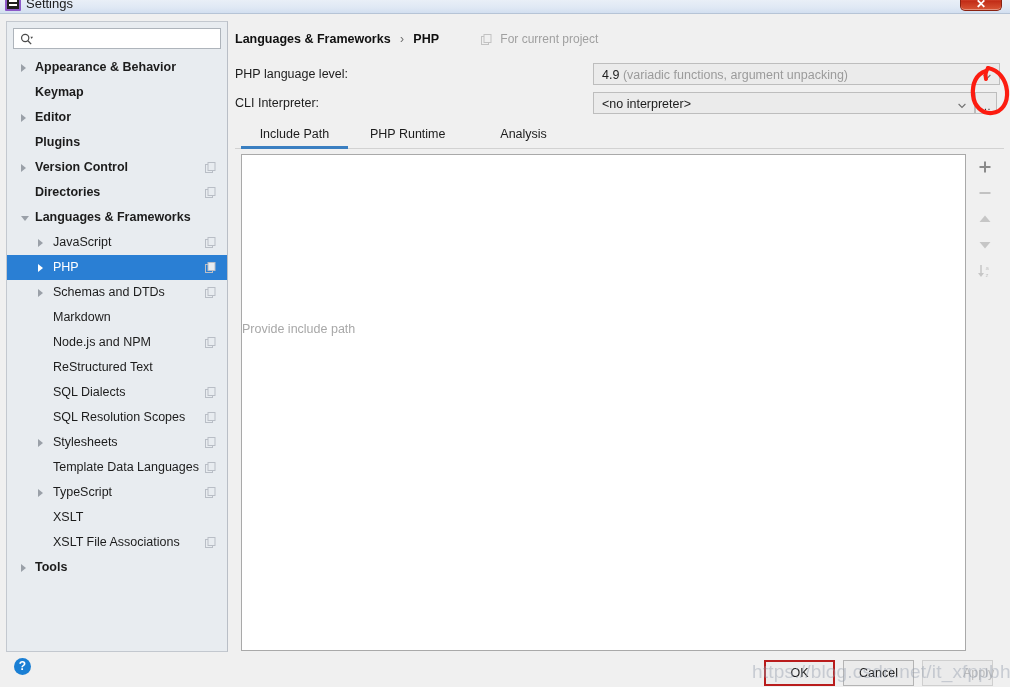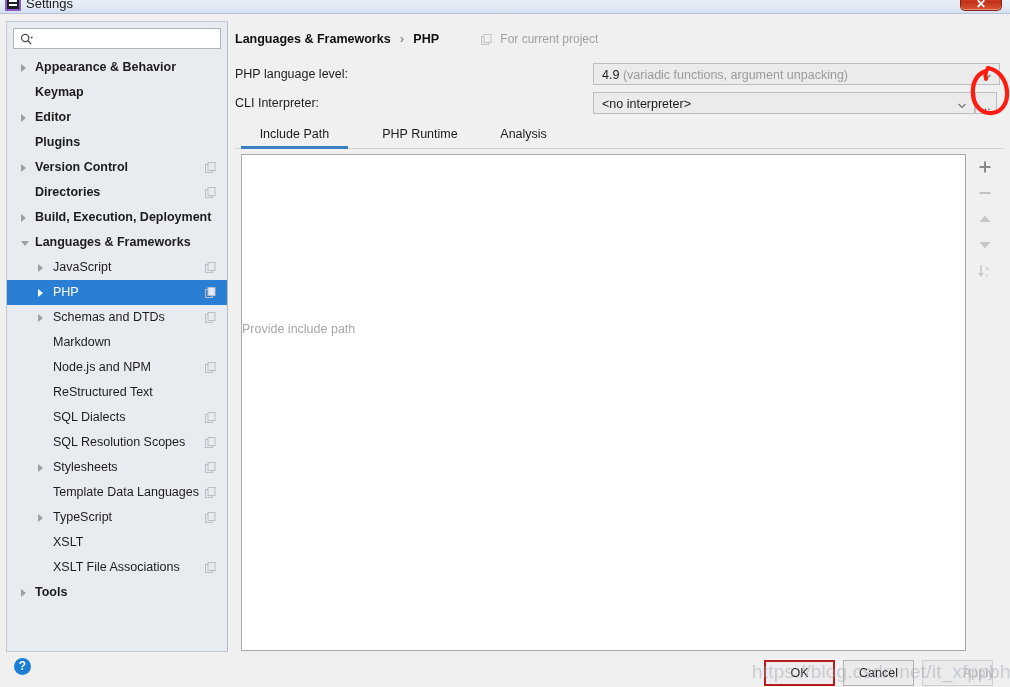--- a/index.html
+++ b/index.html
@@ -354,24 +354,20 @@
             </svg>
           </div>
           <div class="tree-row d0 bold">
             <span class="tree-label">Directories</span>
             <svg class="cfg-icon" viewBox="0 0 11 11">
               <rect x="0.5" y="2.5" width="7" height="8" fill="none" stroke="#b9bec6"></rect>
               <rect x="3.0" y="0.5" width="7" height="8" fill="#e8ecf0" stroke="#b9bec6"></rect>
             </svg>
           </div>
           <div class="tree-row d0 bold">
-            <span class="arrow"></span>
-            <span class="tree-label">Build, Execution, Deployment</span>
-          </div>
-          <div class="tree-row d0 bold">
             <span class="arrow open"></span>
             <span class="tree-label">Languages &amp; Frameworks</span>
           </div>
           <div class="tree-row d1">
             <span class="arrow"></span>
             <span class="tree-label">JavaScript</span>
             <svg class="cfg-icon" viewBox="0 0 11 11">
               <rect x="0.5" y="2.5" width="7" height="8" fill="none" stroke="#b9bec6"></rect>
               <rect x="3.0" y="0.5" width="7" height="8" fill="#e8ecf0" stroke="#b9bec6"></rect>
             </svg>
@@ -495,21 +491,21 @@
           <svg class="combo-arrow" viewBox="0 0 8 8">
             <polyline points="0.6,2 4,5.4 7.4,2" fill="none" stroke="#707070" stroke-width="1.1"></polyline>
           </svg>
         </div>
       </div>
       <div id="browse-button">…</div>
 
       <div id="tabs">
         <div id="tab-underline"></div>
       <div class="tab active" style="left: 6px; width: 106.8px; text-align: center;">Include Path</div>
-          <div class="tab" style="left: 122.8px; width: 99.9px; text-align: right;">PHP Runtime</div>
+          <div class="tab" style="left: 122.8px; width: 99.9px; text-align: center;">PHP Runtime</div>
           <div class="tab" style="left: 232.7px; width: 79.2px; text-align: right;">Analysis</div>
         </div>
 
       <div id="list-panel">
         <div id="empty-text">Provide include path</div>
       </div>
 
       <div id="list-toolbar">
           <div class="tb-btn">
             <svg class="tb-glyph" width="13" height="13" viewBox="0 0 13 13">

